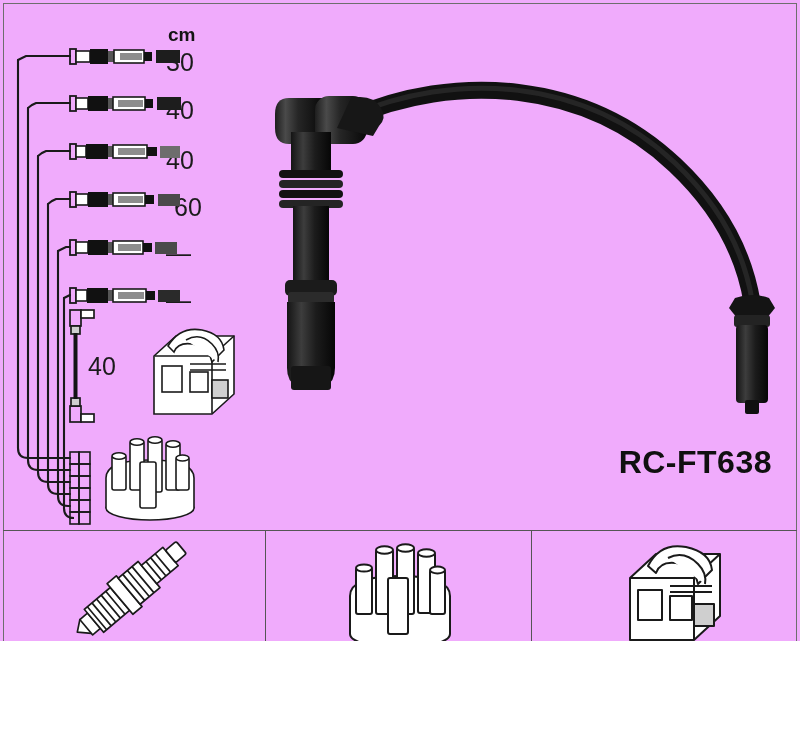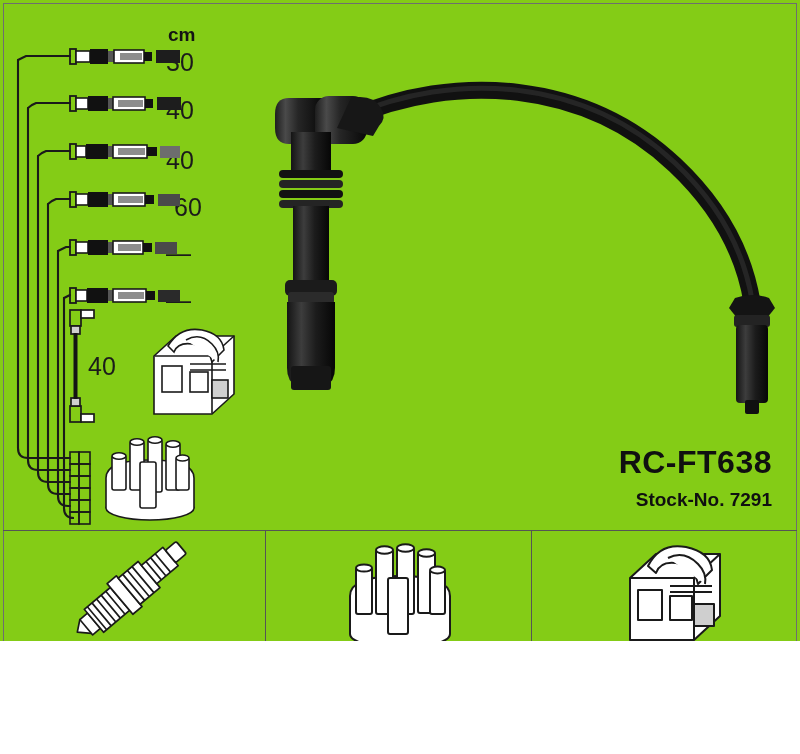--- a/index.html
+++ b/index.html
@@ -5,21 +5,21 @@
 <style>
   html,body{margin:0;padding:0;background:#fff;}
   body{
     font-family:"Liberation Sans", sans-serif;
     -webkit-font-smoothing:antialiased;
   }
   #sheet{
     position:relative;
     width:800px;
     height:641px;
-    background:#84cc16;
+    background:#f0abfc;
     overflow:hidden;
     box-sizing:border-box;
   }
   
   .frame-outer{
     position:absolute;
     left:3px; top:3px;
     width:794px; height:748px;
     border:1.4px solid #6e6e6e;
     box-sizing:border-box;
@@ -325,21 +325,20 @@
         <ellipse cx="57" cy="8" rx="7" ry="3.2"></ellipse>
       <rect x="68" y="12" width="14" height="46" rx="2"></rect>
         <ellipse cx="75" cy="12" rx="7" ry="3.2"></ellipse>
       <rect x="78" y="26" width="13" height="32" rx="2"></rect>
         <ellipse cx="84.5" cy="26" rx="6.5" ry="3"></ellipse>
       <rect x="42" y="30" width="16" height="46" rx="2"></rect>
     </g>
   </svg>
 
   <div class="prod-code">RC-FT638</div>
-  <div class="prod-stock">Stock-No. 7291</div>
 
   <div class="divider-h" style="top:530px;"></div>
   <div class="divider-h faint" style="top:662px;"></div>
   <div class="divider-v" style="left:265px;"></div>
   <div class="divider-v" style="left:531px;"></div>
 
   <svg class="abs" style="left:62px; top:540px;" width="150" height="118" viewBox="0 0 150 118">
     <g stroke="#1a1a1a" stroke-width="1.7" fill="#fff" stroke-linejoin="round">
       <g transform="rotate(-40 75 59)">
         <path d="M 8 46 L 18 38 L 26 46 L 18 56 Z" fill="#fff"></path>

